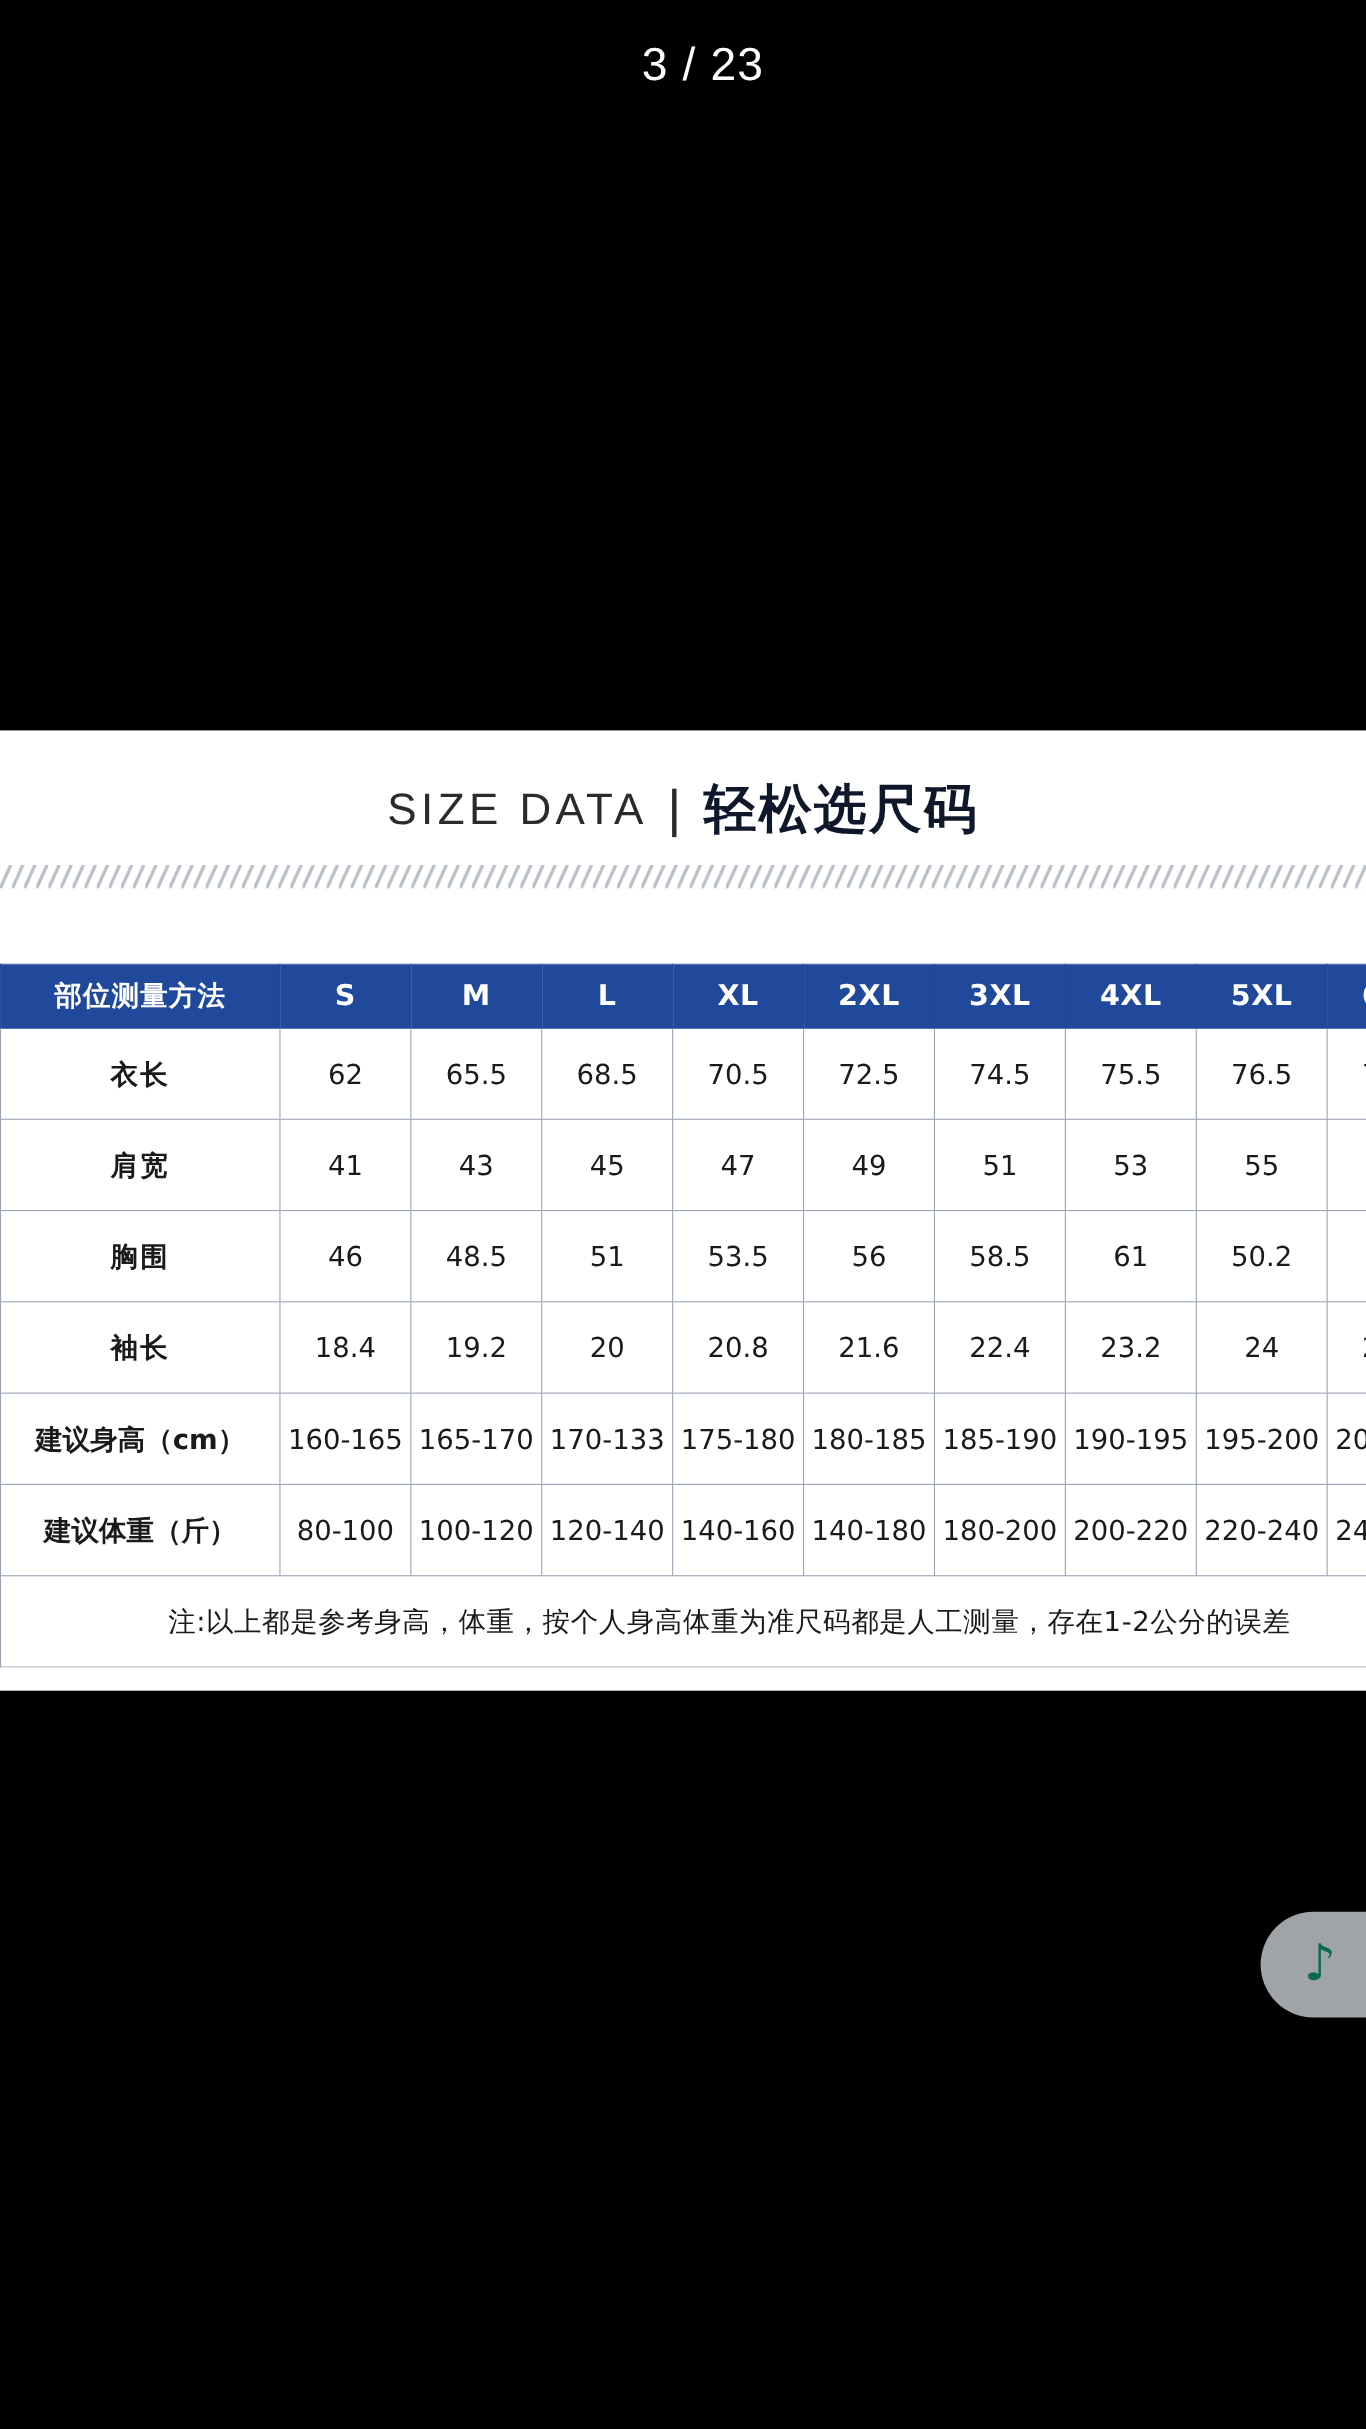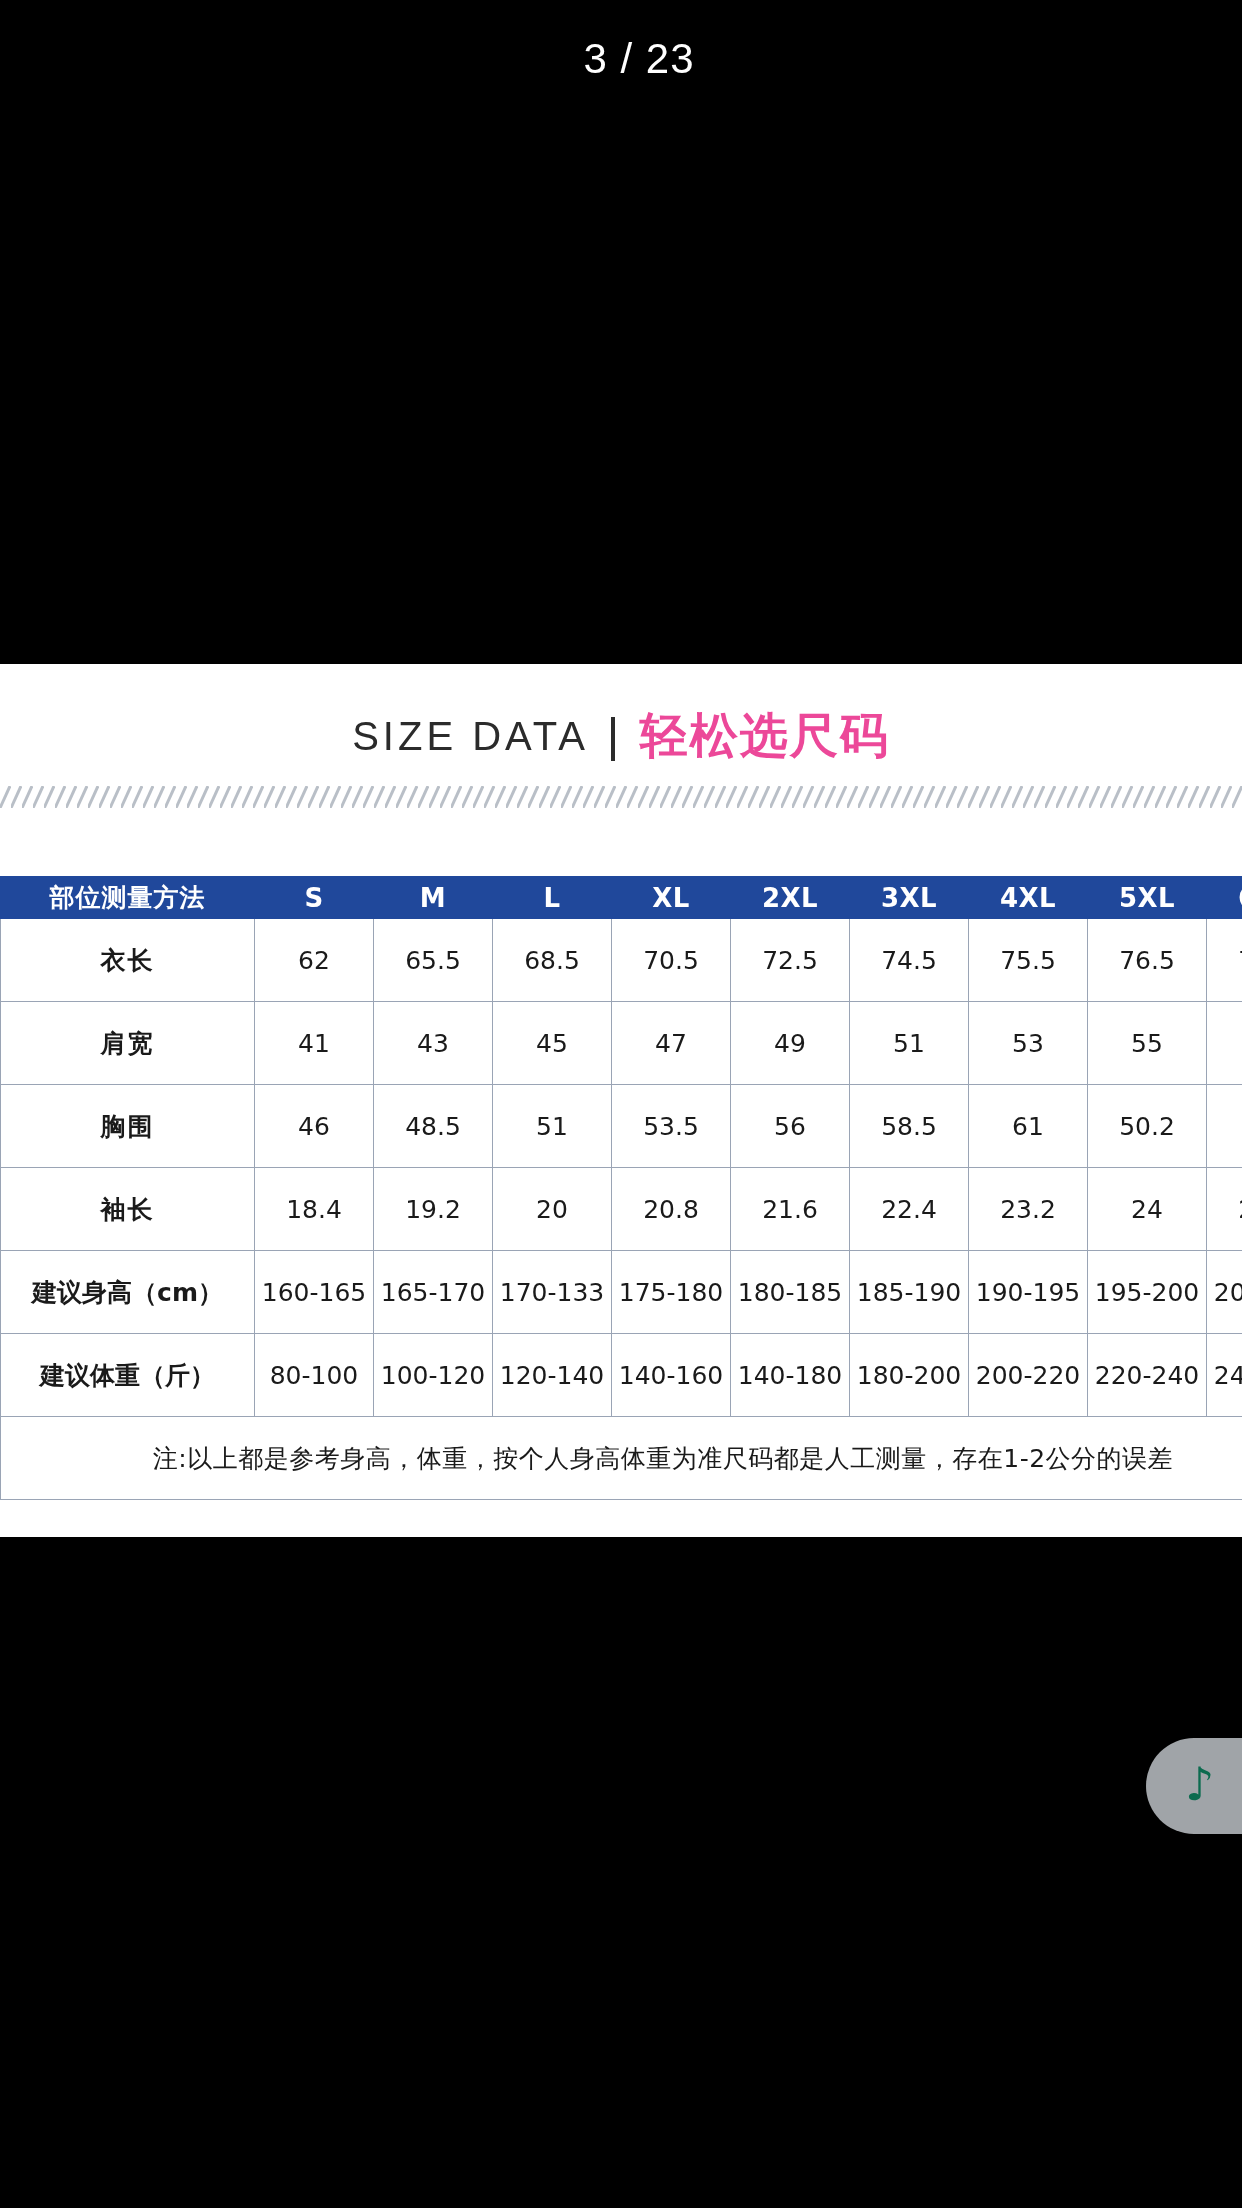--- a/index.html
+++ b/index.html
@@ -67,21 +67,21 @@
     background: #2b2b2b;
     margin: 0 20px 0 18px;
     vertical-align: middle;
     position: relative;
     top: 3px;
   }
   .size-title .cjk {
     font-family: "DejaVu Sans", sans-serif;
     font-size: 48px;
     font-weight: bold;
-    color: #ec4899;
+    color: #0f172a;
     letter-spacing: 2px;
     vertical-align: middle;
   }
 
   
   .hatch {
     position: absolute;
     left: 0;
     top: 122px;
     width: 1242px;
@@ -113,21 +113,21 @@
     color: #1a1a1a;
     height: 83px;
     padding: 0;
     box-sizing: border-box;
   }
   table.size-table thead th {
     background: #20489b;
     color: #ffffff;
     font-weight: bold;
     font-size: 26px;
-    height: 42px;
+    height: 58px;
     border: 1px solid #20489b;
     letter-spacing: 0.5px;
   }
   table.size-table thead th.first-col {
     font-size: 25px;
     letter-spacing: 1px;
   }
   col.c-label { width: 254px; }
   col.c-val   { width: 119px; }
 

